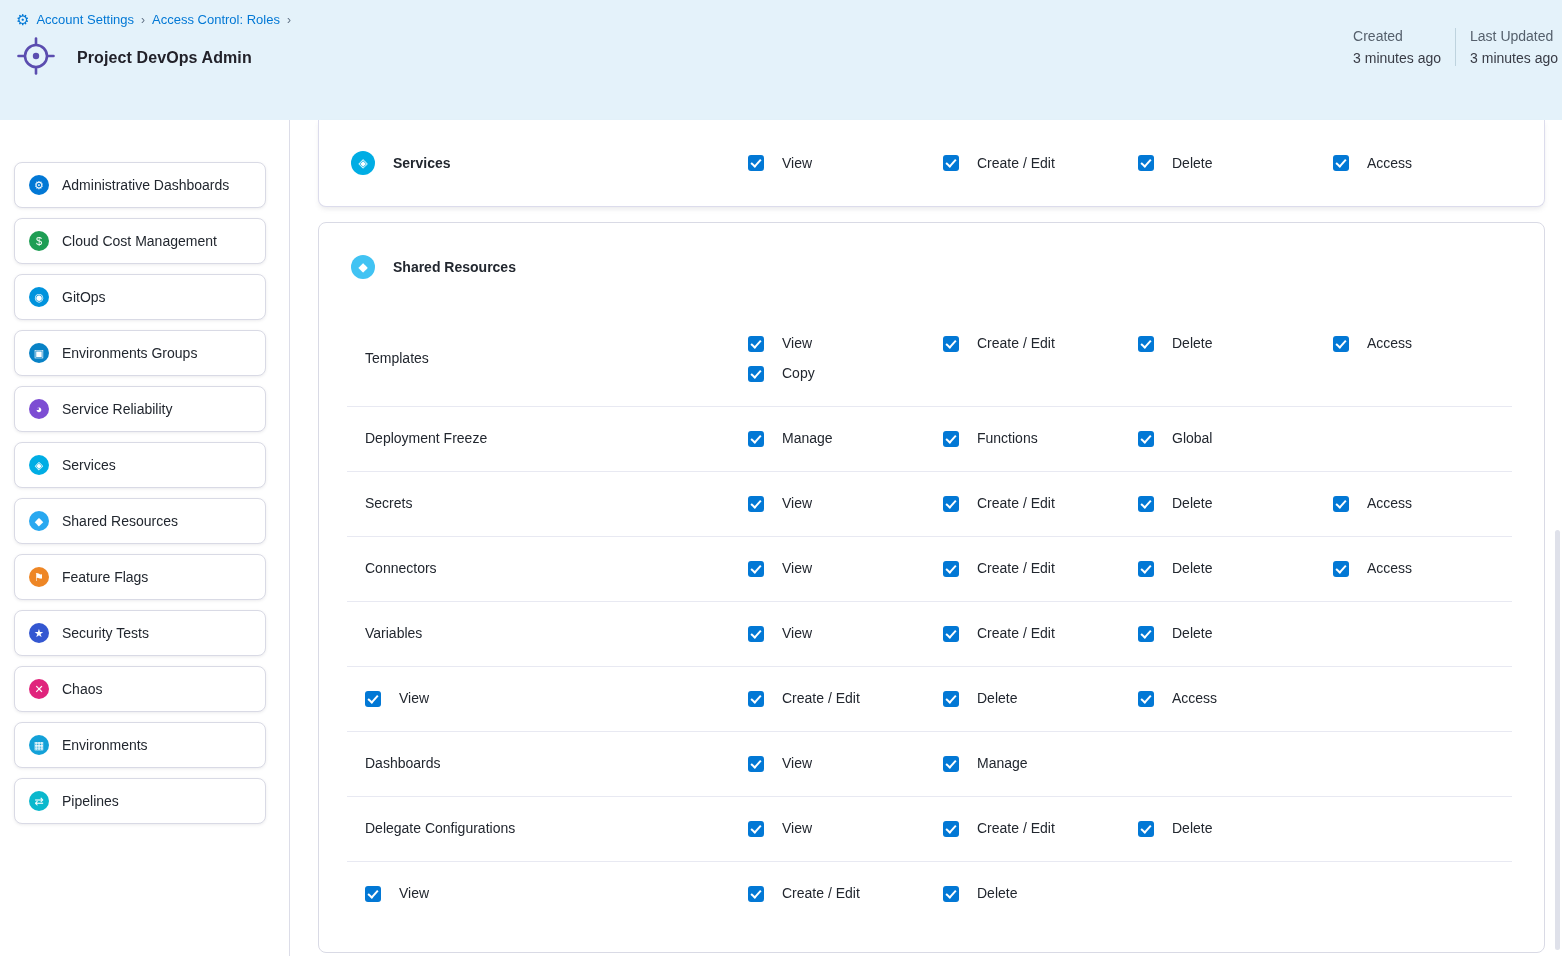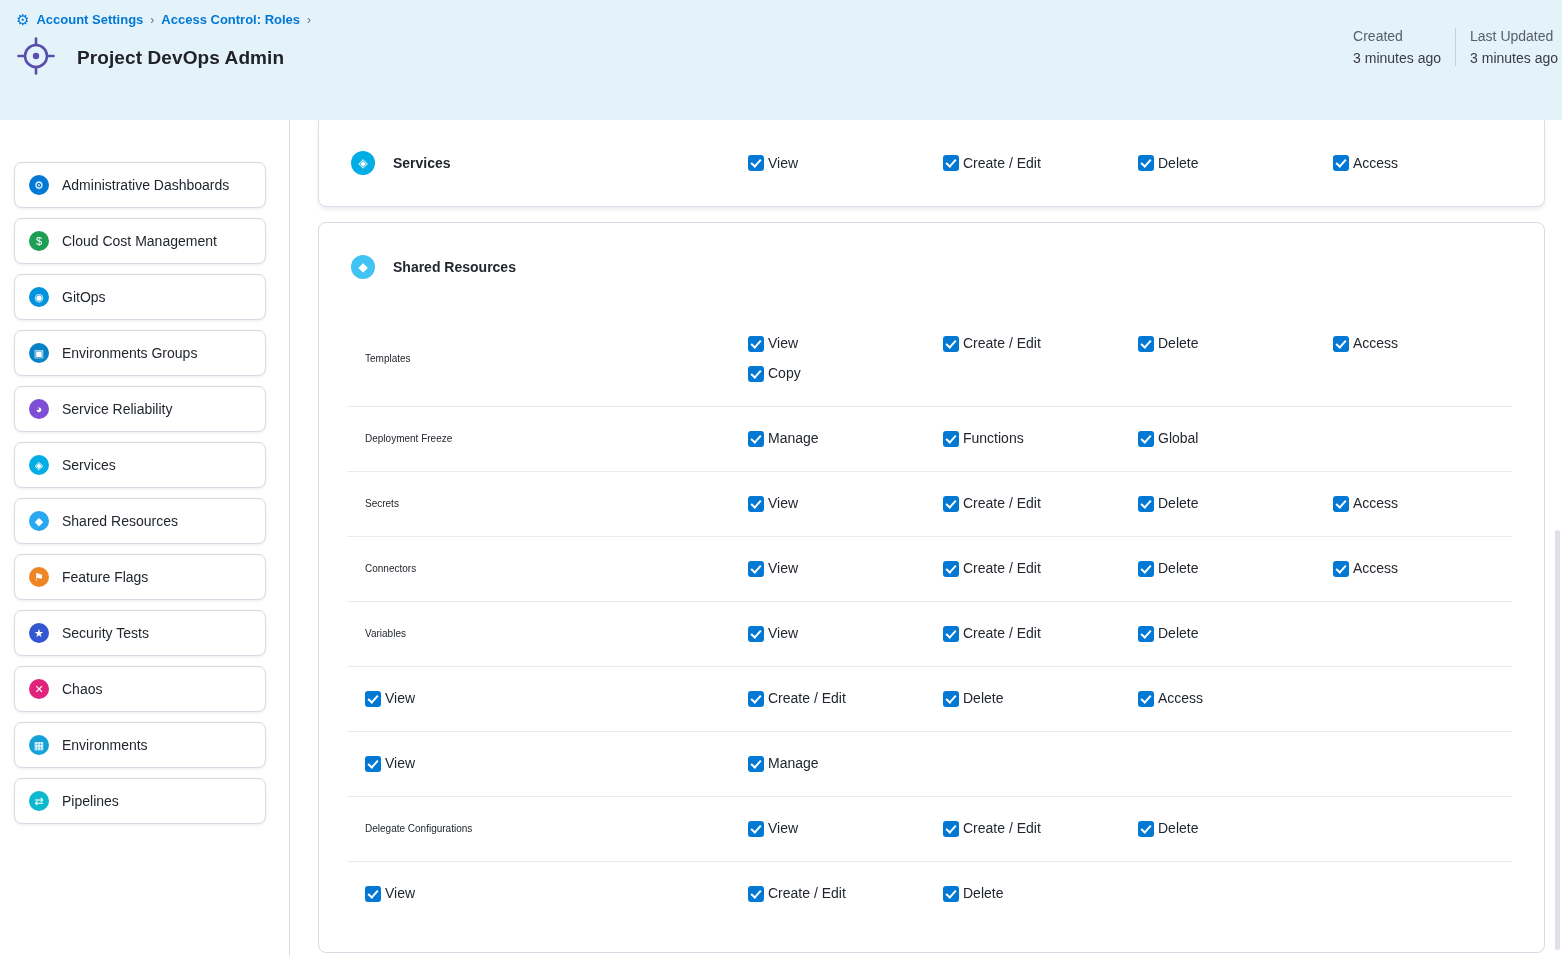--- a/index.html
+++ b/index.html
@@ -13,24 +13,24 @@
 
   
   .header {
     height: 120px;
     background: #e4f2fa;
     padding: 12px 20px 0 16px;
     position: relative;
   }
   .breadcrumb { display: flex; align-items: center; gap: 7px; font-size: 13px; }
   .bc-gear { color: #0278d5; font-size: 15px; line-height: 1; cursor: pointer; }
-  .bc-link { color: #0278d5; font-weight: 700; text-decoration: none; cursor: pointer; }
+  .bc-link { color: #0278d5; font-weight: 400; text-decoration: none; cursor: pointer; }
   .bc-sep { color: #627386; font-size: 12px; }
   .header-main { display: flex; align-items: center; gap: 21px; margin-top: 9px; padding-left: 0; }
-  .page-title { font-size: 19px; font-weight: 600; color: #22222a; letter-spacing: .1px; }
+  .page-title { font-size: 16px; font-weight: 600; color: #22222a; letter-spacing: .1px; }
   .header-meta {
     position: absolute; right: 4px; top: 28px;
     display: flex; align-items: stretch; gap: 14px;
   }
   .meta-col { display: flex; flex-direction: column; gap: 6px; }
   .meta-label { font-size: 14px; color: #55606c; }
   .meta-value { font-size: 14px; color: #383b45; }
   .meta-divider { width: 1px; background: #bed3de; }
 
   
@@ -103,23 +103,23 @@
   .p-row + .p-row::before {
     content: ""; position: absolute; top: 0; left: 28px; right: 32px;
     height: 1px; background: #e8e9f2;
   }
   .cell {
     padding: 24px 0;
     display: flex; flex-direction: column; gap: 13px;
     align-items: flex-start; justify-content: flex-start;
   }
   .label-cell { padding: 0; justify-content: center; }
-  .row-label { font-size: 10px; font-weight: 500; color: #22272f; line-height: 17px; }
-
-  .cb { display: flex; align-items: center; gap: 4px; cursor: pointer; }
+  .row-label { font-size: 14px; font-weight: 500; color: #22272f; line-height: 17px; }
+
+  .cb { display: flex; align-items: center; gap: 18px; cursor: pointer; }
   .box {
     width: 16px; height: 16px; flex: 0 0 16px;
     background: #0278d5; border-radius: 3px; position: relative;
   }
   .box::after {
     content: ""; position: absolute; left: 5px; top: 2px;
     width: 4px; height: 8px;
     border: solid #fff; border-width: 0 2px 2px 0;
     transform: rotate(42deg);
   }
@@ -426,20 +426,23 @@
         </div>
         <div class="cell">
           <label class="cb">
             <span class="box"></span>
             <span class="cb-text">Access</span>
           </label>
         </div>
       </div>
 
       <div class="p-row">
+        <div class="cell label-cell">
+          <span class="row-label">Dashboards</span>
+        </div>
         <div class="cell">
           <label class="cb">
             <span class="box"></span>
             <span class="cb-text">View</span>
           </label>
         </div>
         <div class="cell">
           <label class="cb">
             <span class="box"></span>
             <span class="cb-text">Manage</span>

